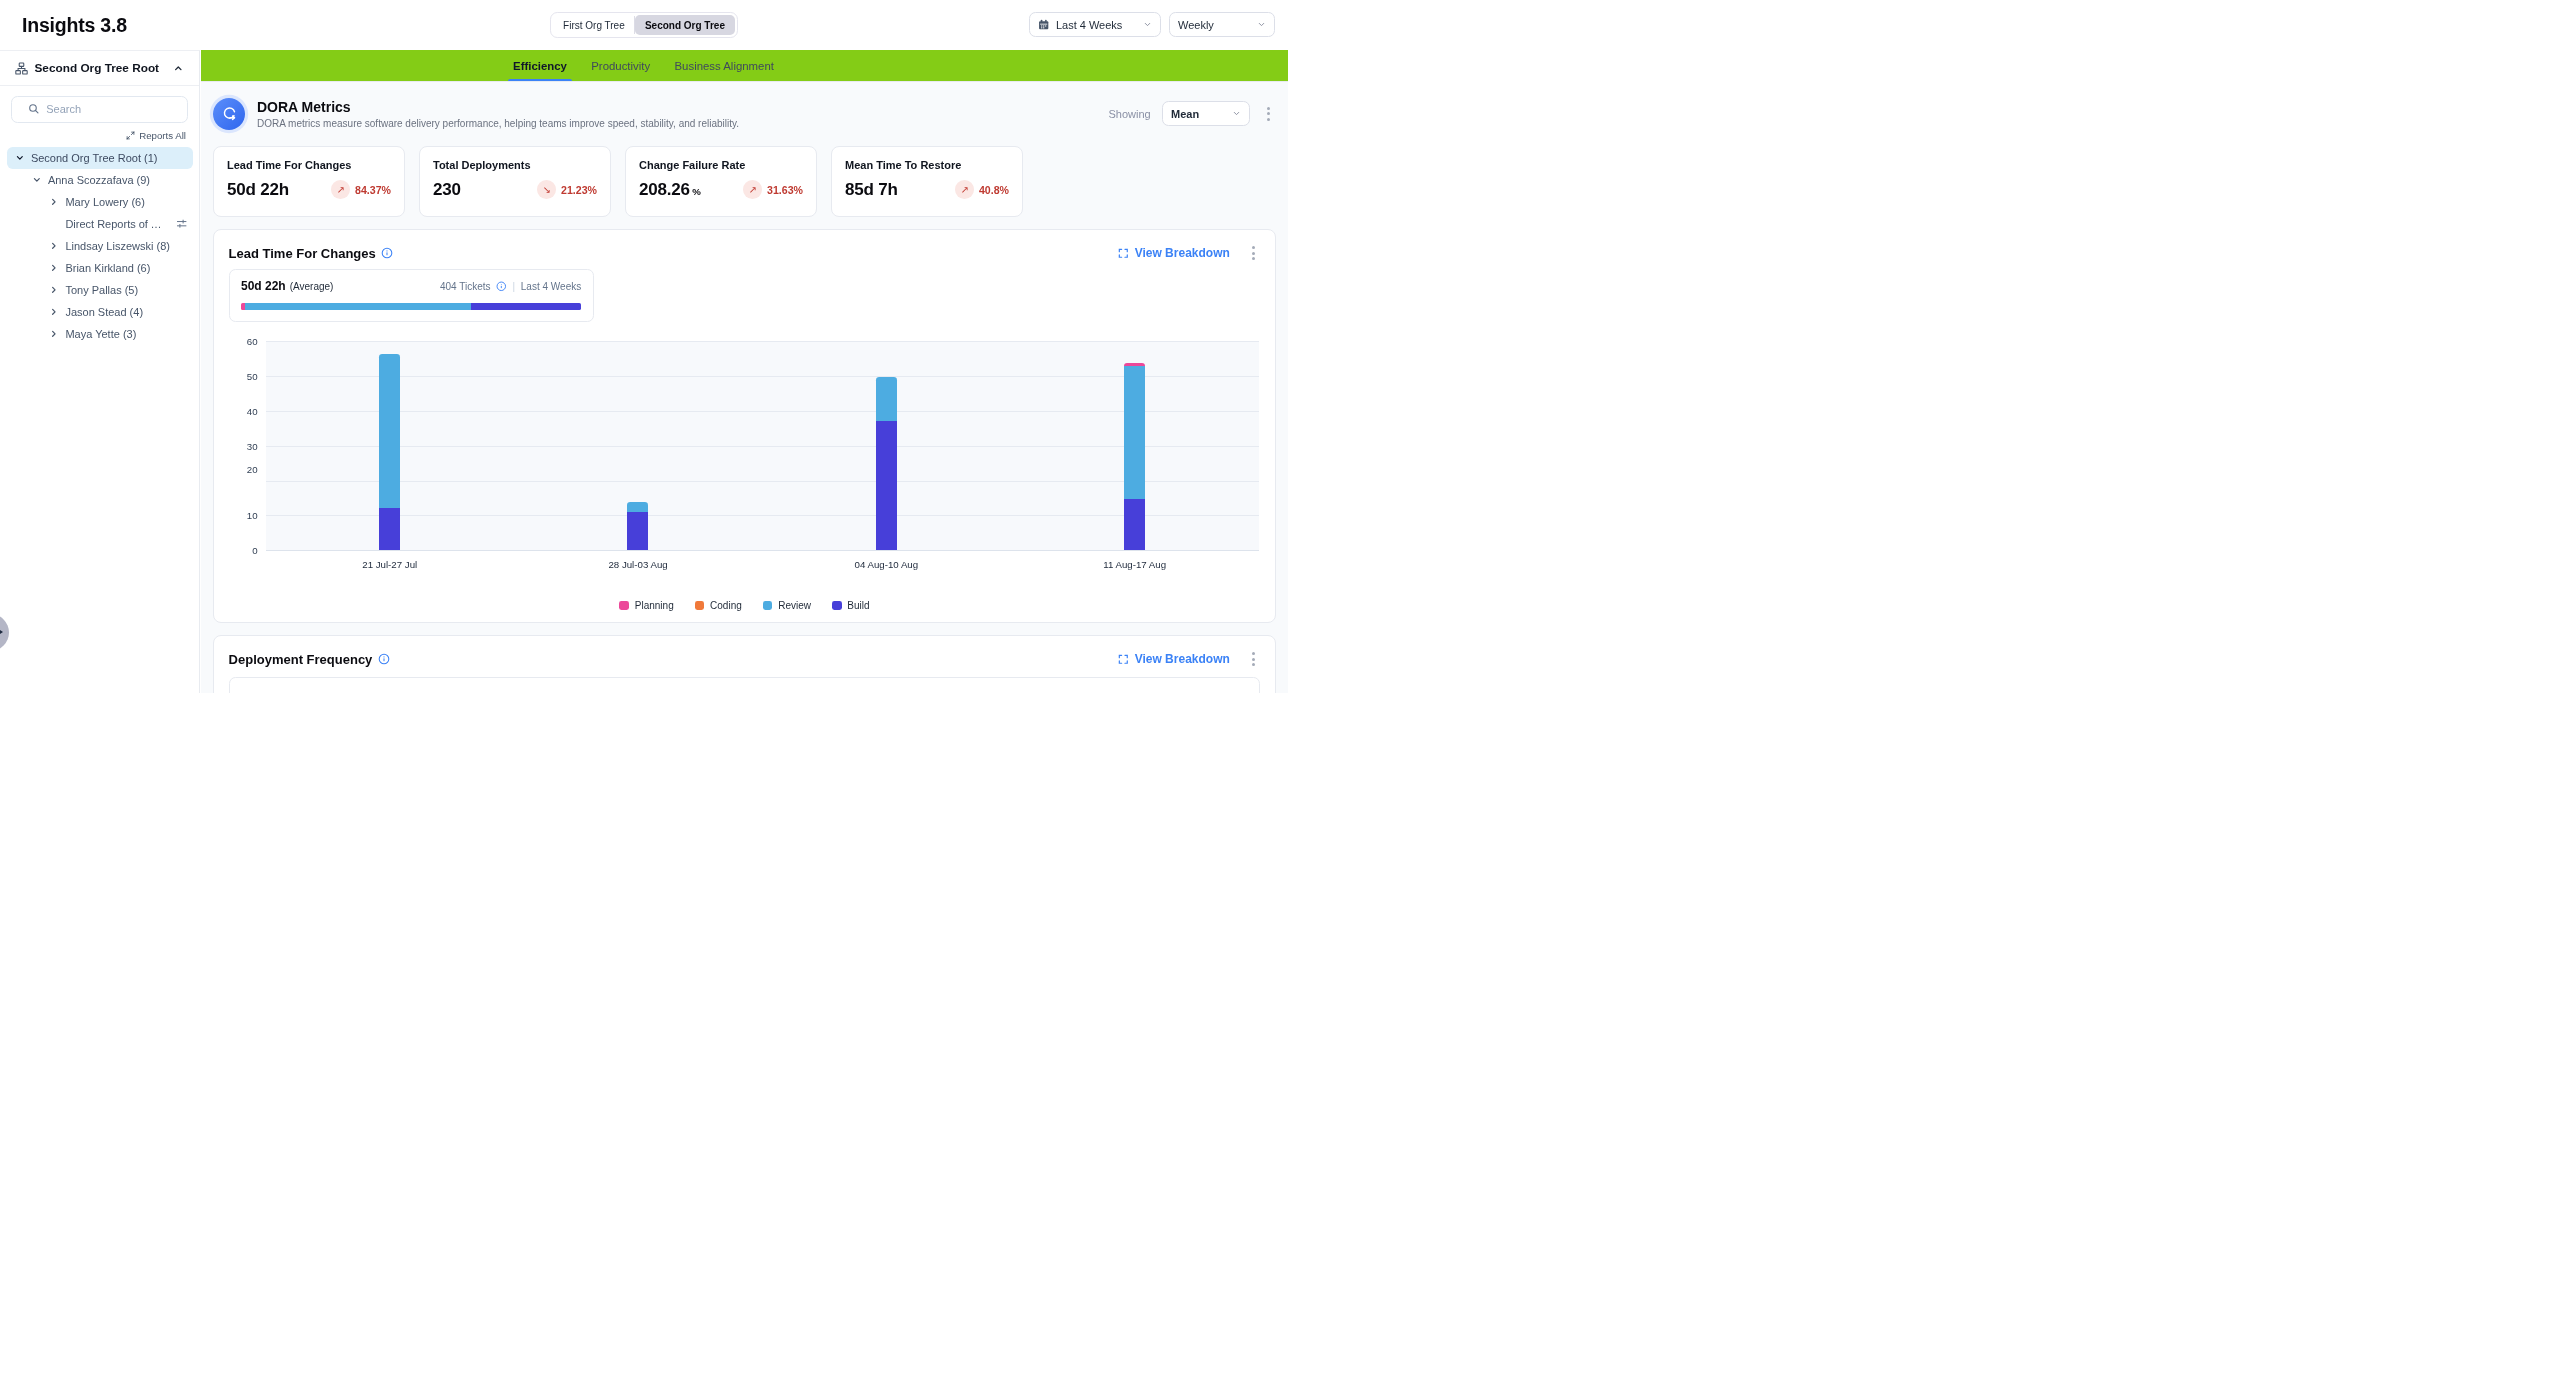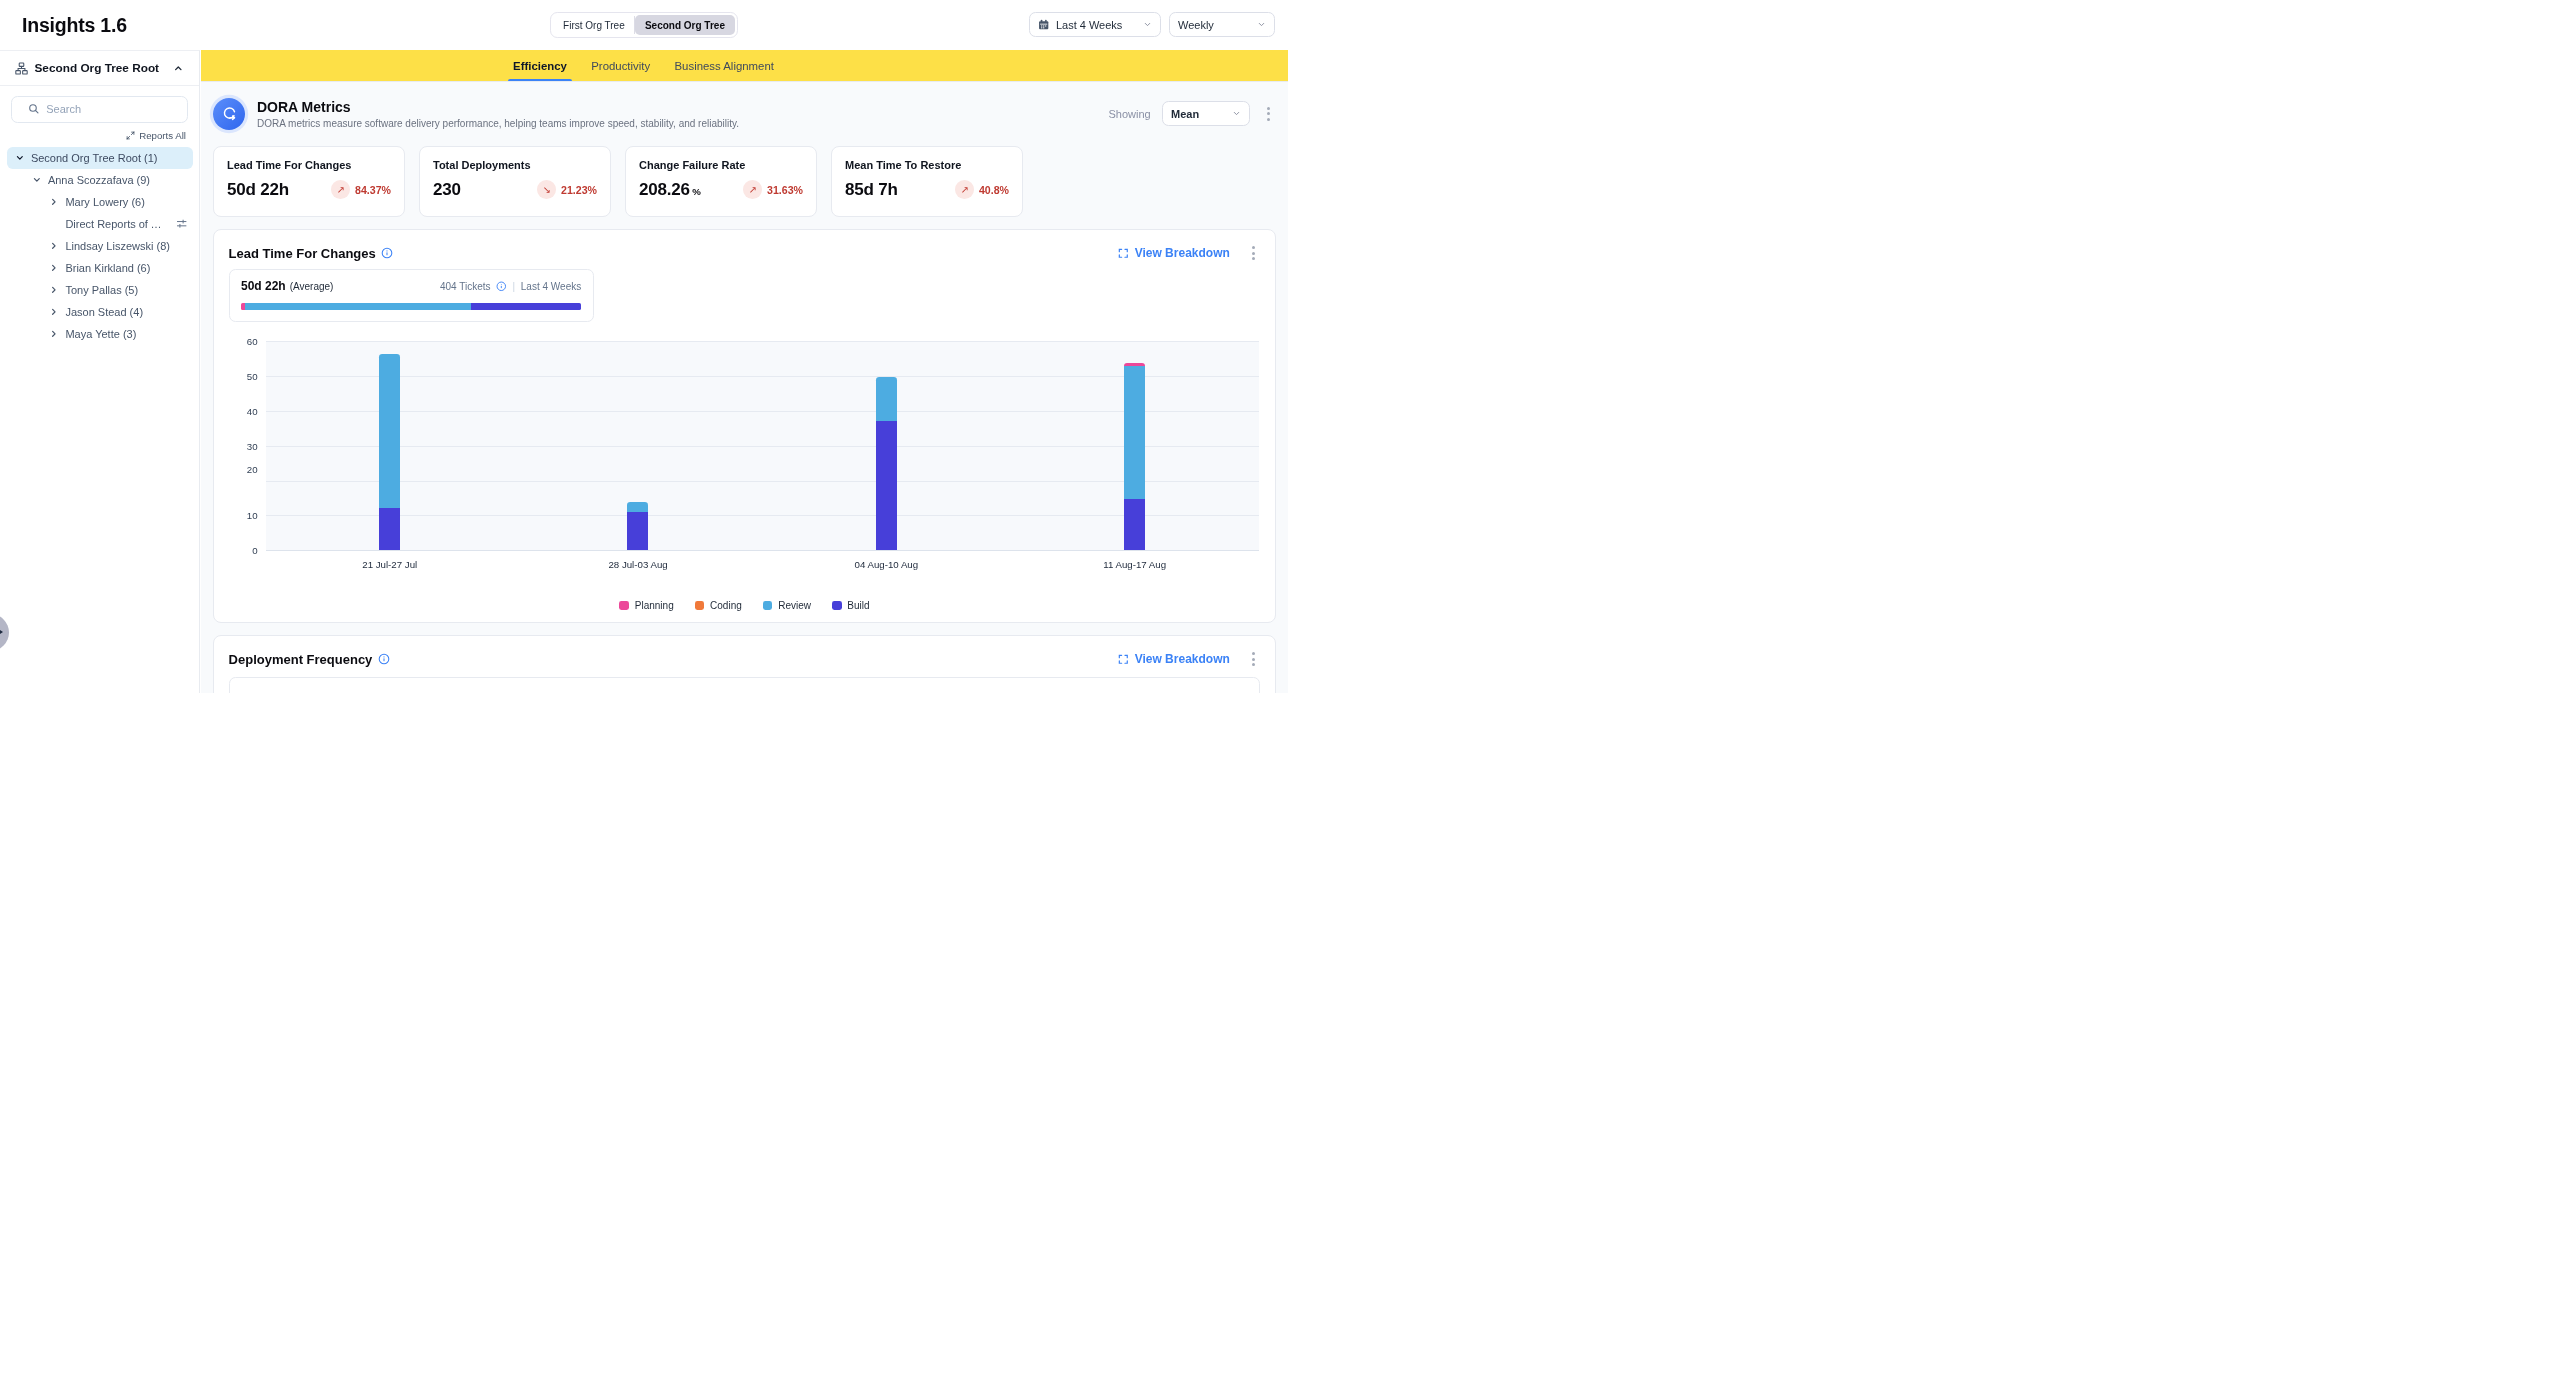--- a/index.html
+++ b/index.html
@@ -35,21 +35,21 @@
     font-size:9.7px; color:#475569; cursor:pointer; }
   .tree { margin-top:5.7px; }
   .tree-row { height:22px; display:flex; align-items:center; gap:4.9px; font-size:11px; color:#475569; cursor:pointer; margin:0 6.5px; border-radius:5.7px; padding-right:4.9px; }
   .tree-row.selected { background:#dceffa; color:#3d4a61; }
   .tree-chev { width:13px; height:13px; display:flex; align-items:center; justify-content:center; flex:none; color:#475569; }
   .tree-row.selected .tree-chev { color:#0f172a; }
   .tree-label { white-space:nowrap; overflow:hidden; text-overflow:ellipsis; }
   .tree-trailing { margin-left:8px; display:flex; align-items:center; color:#64748b; }
   
   .main { position:absolute; left:201px; top:50px; right:0; bottom:0; background:#f8fafc; }
-  .tabsbar { height:32px; background:#fde047; border-bottom:0.8px solid #e8ebf0; display:flex; justify-content:center; }
+  .tabsbar { height:32px; background:#84cc16; border-bottom:0.8px solid #e8ebf0; display:flex; justify-content:center; }
   .tabgroup { display:flex; gap:14.6px; transform:translateX(-101px); }
   .tab { position:relative; display:flex; align-items:center; padding:0 4.9px; font-size:11.4px; color:#3f4a5c; cursor:pointer; white-space:nowrap; }
   .tab.active { color:#0f172a; font-weight:700; }
   .tab .underline { position:absolute; left:0; right:0; bottom:0; height:2.4px; background:#3b82f6; border-radius:2.4px 2.4px 0 0; }
   .content { position:absolute; left:0; right:0; top:32px; bottom:0; overflow:hidden; padding:11.4px 12px 0; }
   
   .dora-head { display:flex; align-items:center; height:41px; }
   .dora-icon { width:32px; height:32px; border-radius:50%; flex:none;
     background:linear-gradient(135deg,#5b8efa 0%,#2f66ee 100%); box-shadow:0 0 0 3.2px #dbe6fd;
     display:flex; align-items:center; justify-content:center; margin-right:12px; }
@@ -105,21 +105,21 @@
   .edge-handle { position:absolute; left:-28px; top:614px; width:37px; height:37px; border-radius:50%;
     background:#b4b6c6; z-index:9; cursor:pointer; }
   .edge-handle .tri { position:absolute; right:6.5px; top:12px; width:0; height:0;
     border-top:6.5px solid transparent; border-bottom:6.5px solid transparent; border-left:9px solid #1e2a3f; }
   .icon { display:inline-flex; align-items:center; justify-content:center; }
 </style>
 </head>
 <body>
 
 <div class="topbar">
-  <div class="app-title">Insights 1.6</div>
+  <div class="app-title">Insights 3.8</div>
   <div class="org-toggle" id="org-toggle">
       <div class="seg">First Org Tree</div>
       <div class="seg-divider"></div>
       <div class="seg sel">Second Org Tree</div>
     </div>
   <div class="top-controls">
     <div class="select-btn sel-daterange">
       <span class="icon">
         <svg width="11.4" height="11.4" viewBox="0 0 16 16">
             <rect x="1.5" y="3" width="13" height="11.5" rx="1.5" fill="#475569"></rect>

